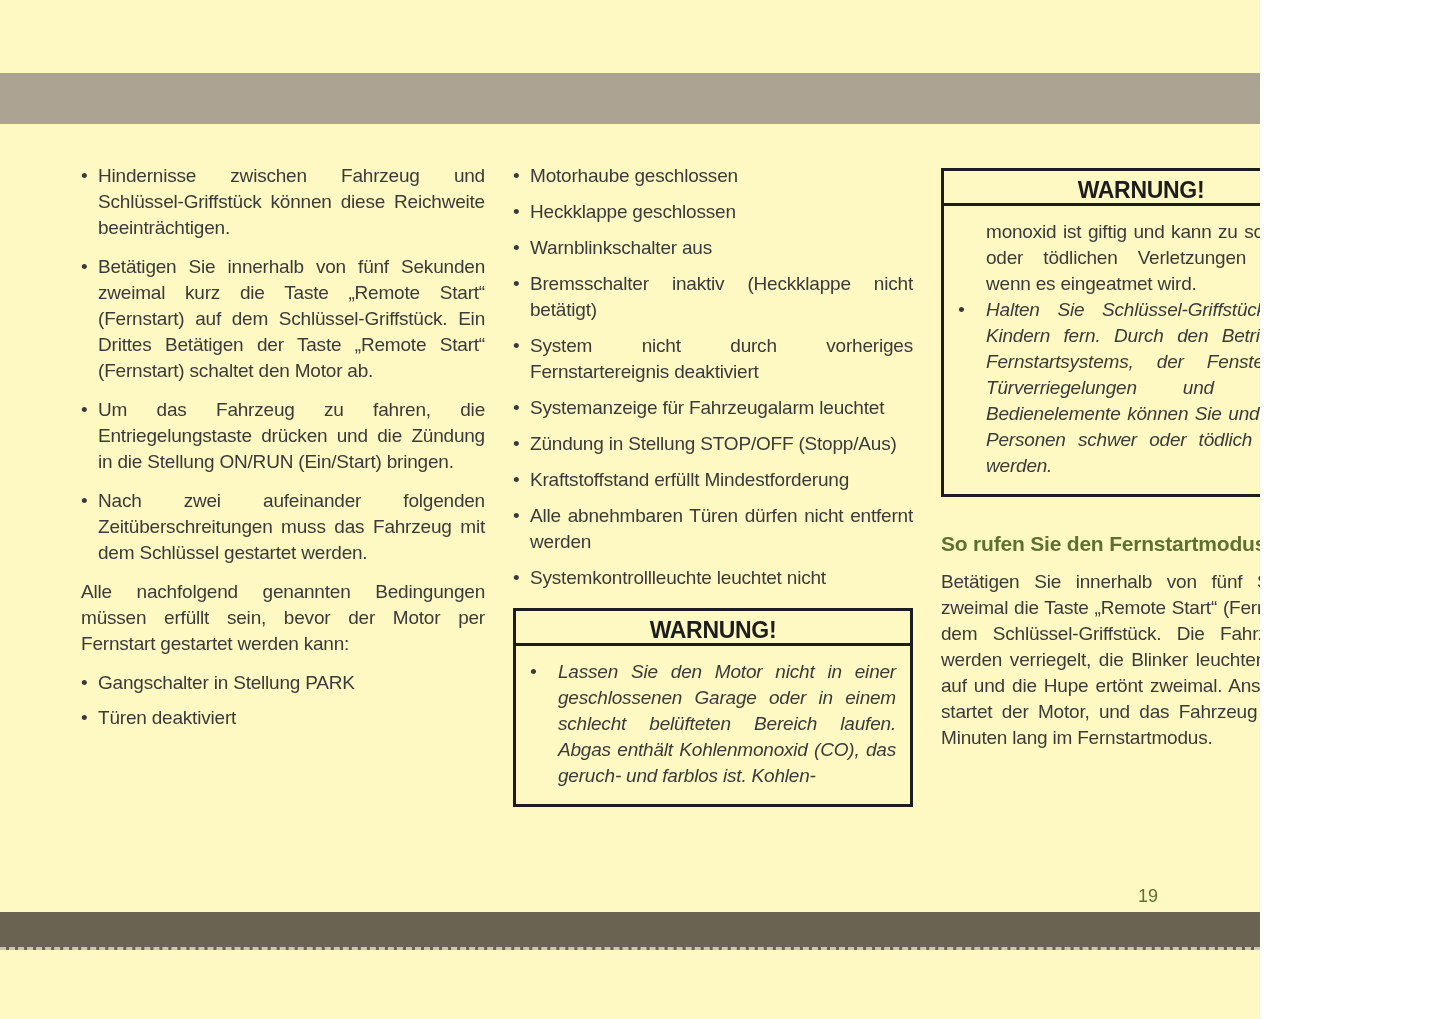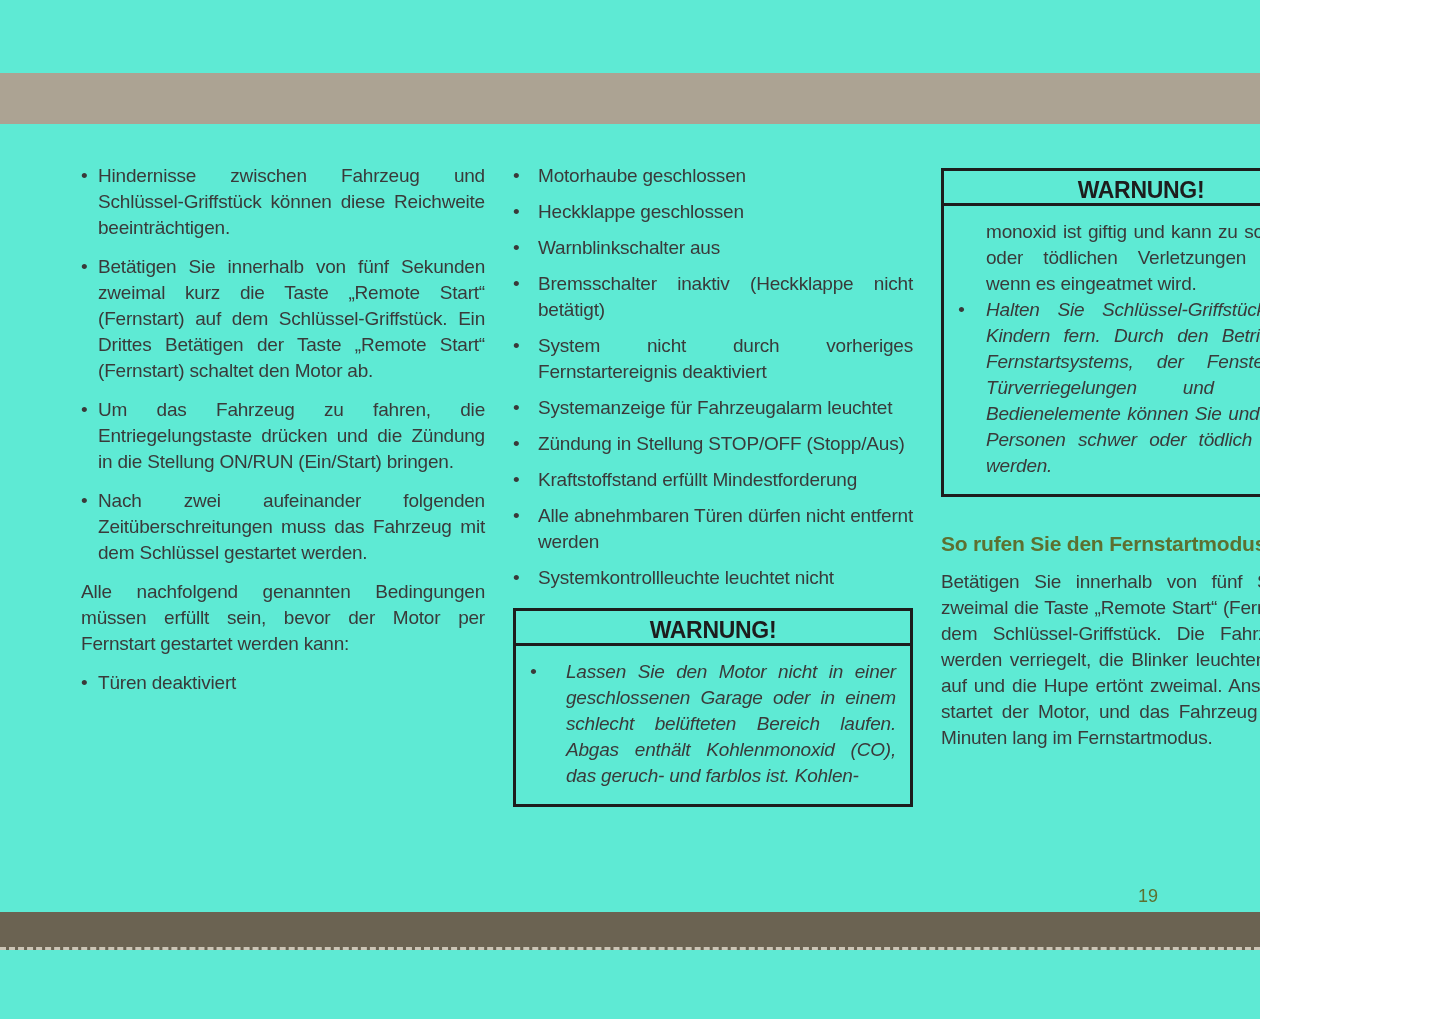--- a/index.html
+++ b/index.html
@@ -1,39 +1,39 @@
 <!DOCTYPE html>
 <html style="--top-bar: #aca393; --bottom-bar: #6b6352; --heading-green: #5d7030; --active-tab: #3f4f1d; --body-text: #3a3a3a; --warning-border: #1d1d1d; --tab-icon: #d9d9d9; --tab-border: #8f8f8f; --page-number: #5d7030;"><head>
 <meta charset="utf-8">
 <style>
   html,body { margin:0; padding:0; background:#ffffff; }
   .page {
     position:relative; width:1260px; height:1019px; overflow:hidden;
-    background:#5eead4; font-family:"Liberation Sans", sans-serif;
+    background:#fef9c3; font-family:"Liberation Sans", sans-serif;
     color:var(--body-text,#3a3a3a);
   }
   .top-bar {
     position:absolute; left:0; top:73px; width:100%; height:51px;
     background:var(--top-bar,#aca393);
   }
   .bottom-bar {
     position:absolute; left:0; top:912px; width:100%; height:35px;
     background:var(--bottom-bar,#6b6352);
     border-bottom:3px dashed #ccc5b6;
   }
   .col { position:absolute; font-size:19px; line-height:26px; letter-spacing:-0.2px; }
   .col-left  { left:81px;  top:163px; width:404px; }
   .col-mid   { left:513px; top:163px; width:400px; }
   .col-right { left:941px; top:160px; width:400px; }
 
   .bullet { display:flex; margin:0 0 13px 0; text-align:justify; }
   .bullet .dot { flex:none; width:17px; }
   .dot::before { content:"•"; }
   .btext { flex:1; }
-  .col-mid .bullet { margin-bottom:10px;gap:8px; }
+  .col-mid .bullet { margin-bottom:10px; }
   .cond .bullet { margin-bottom:9px; }
 
   h3 {
     margin:10px 0 12px 0; font-size:21px; line-height:26px; font-weight:700;
     color:var(--heading-green,#5d7030); letter-spacing:-0.2px;
   }
   .para { margin:0 0 13px 0; text-align:justify; }
 
   .warnbox { border:3px solid var(--warning-border,#1d1d1d); margin-top:17px; }
   .col-right .warnbox { margin-top:8px; }
@@ -97,20 +97,24 @@
 
 
         <div class="bullet">
           <span class="dot"></span>
           <span class="btext">Nach zwei aufeinander folgenden Zeitüberschreitungen muss das Fahrzeug mit dem Schlüssel gestartet werden.</span>
         </div>
       </div>
     <p class="para">Alle nachfolgend genannten Bedingungen müssen erfüllt sein, bevor der Motor per Fernstart gestartet werden kann:</p>
     <div class="cond">
 
+        <div class="bullet">
+          <span class="dot"></span>
+          <span class="btext">Gangschalter in Stellung PARK</span>
+        </div>
 
         <div class="bullet">
           <span class="dot"></span>
           <span class="btext">Türen deaktiviert</span>
         </div>
       </div>
   </div>
 
   <div class="col col-mid">
     <div>

